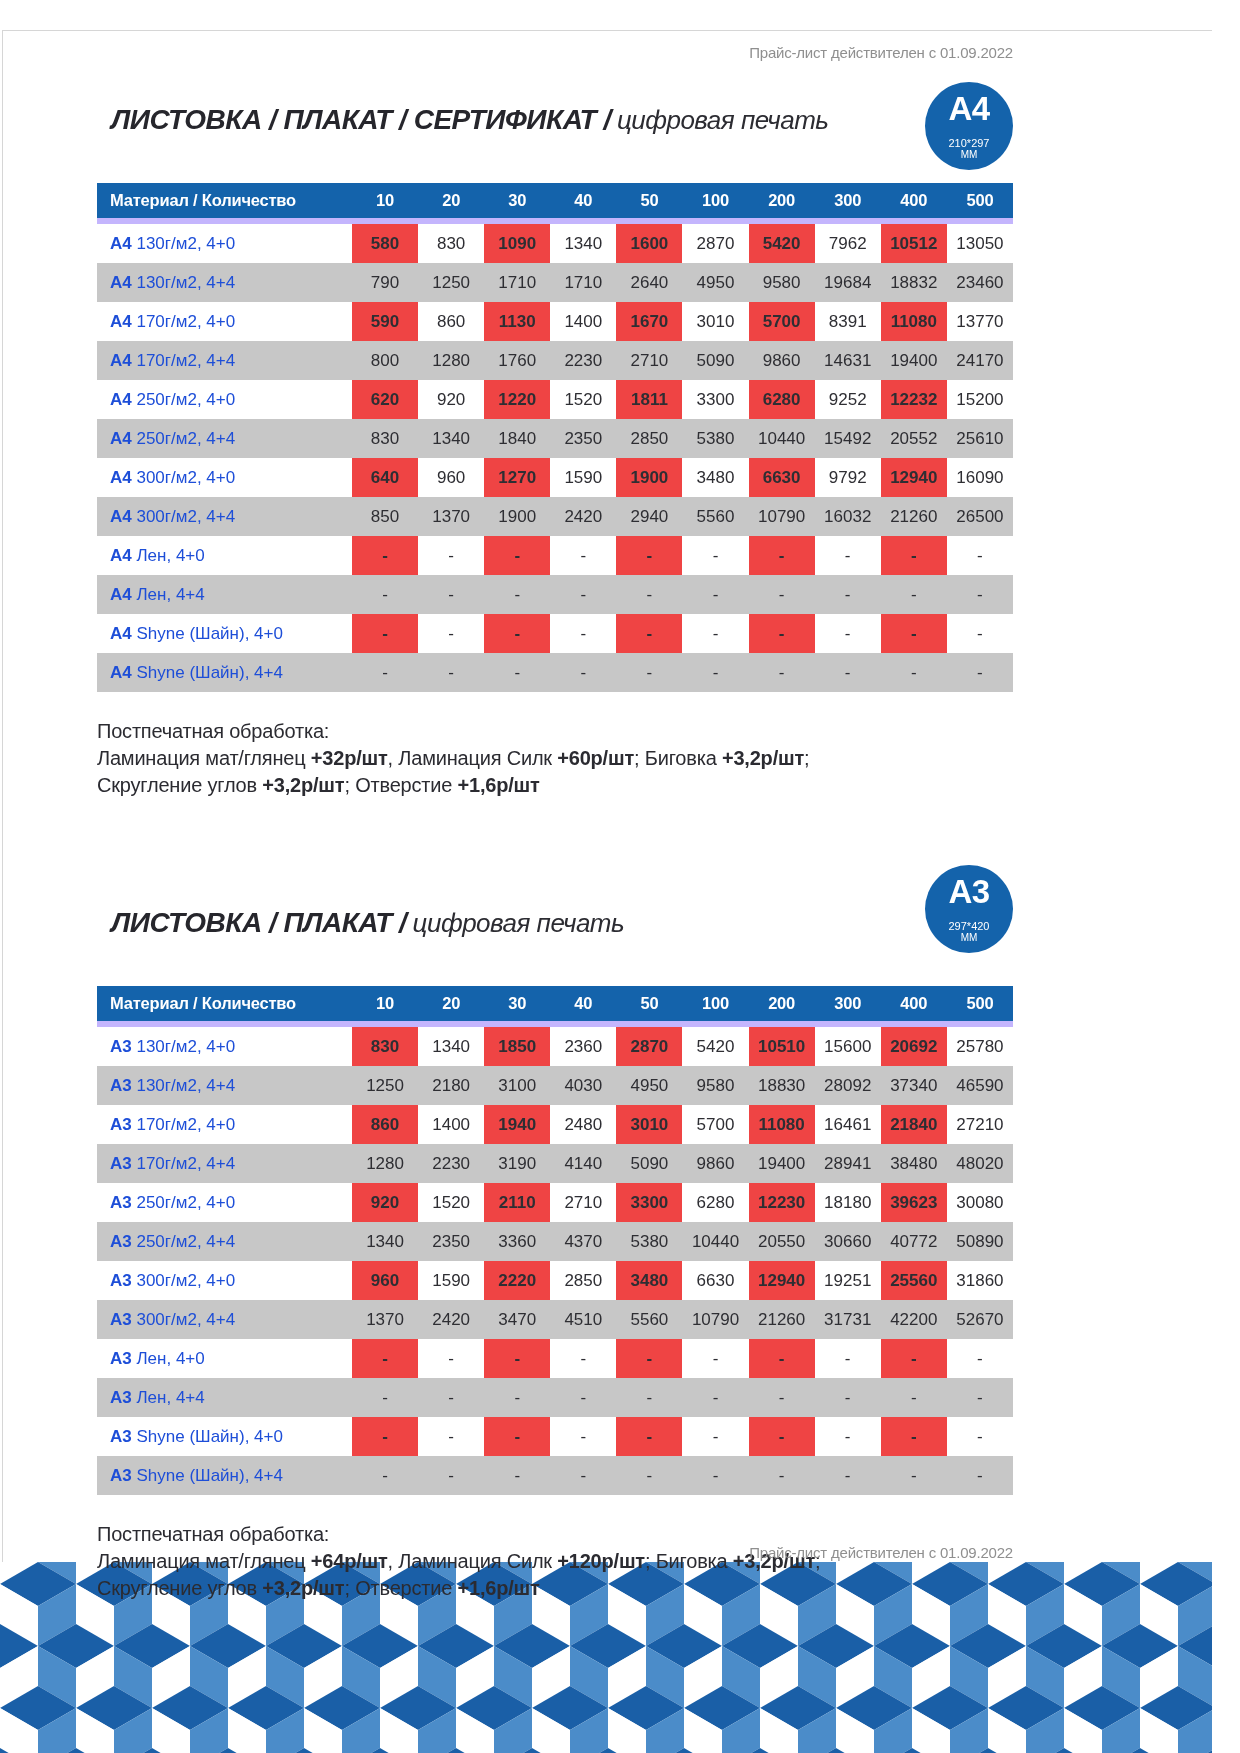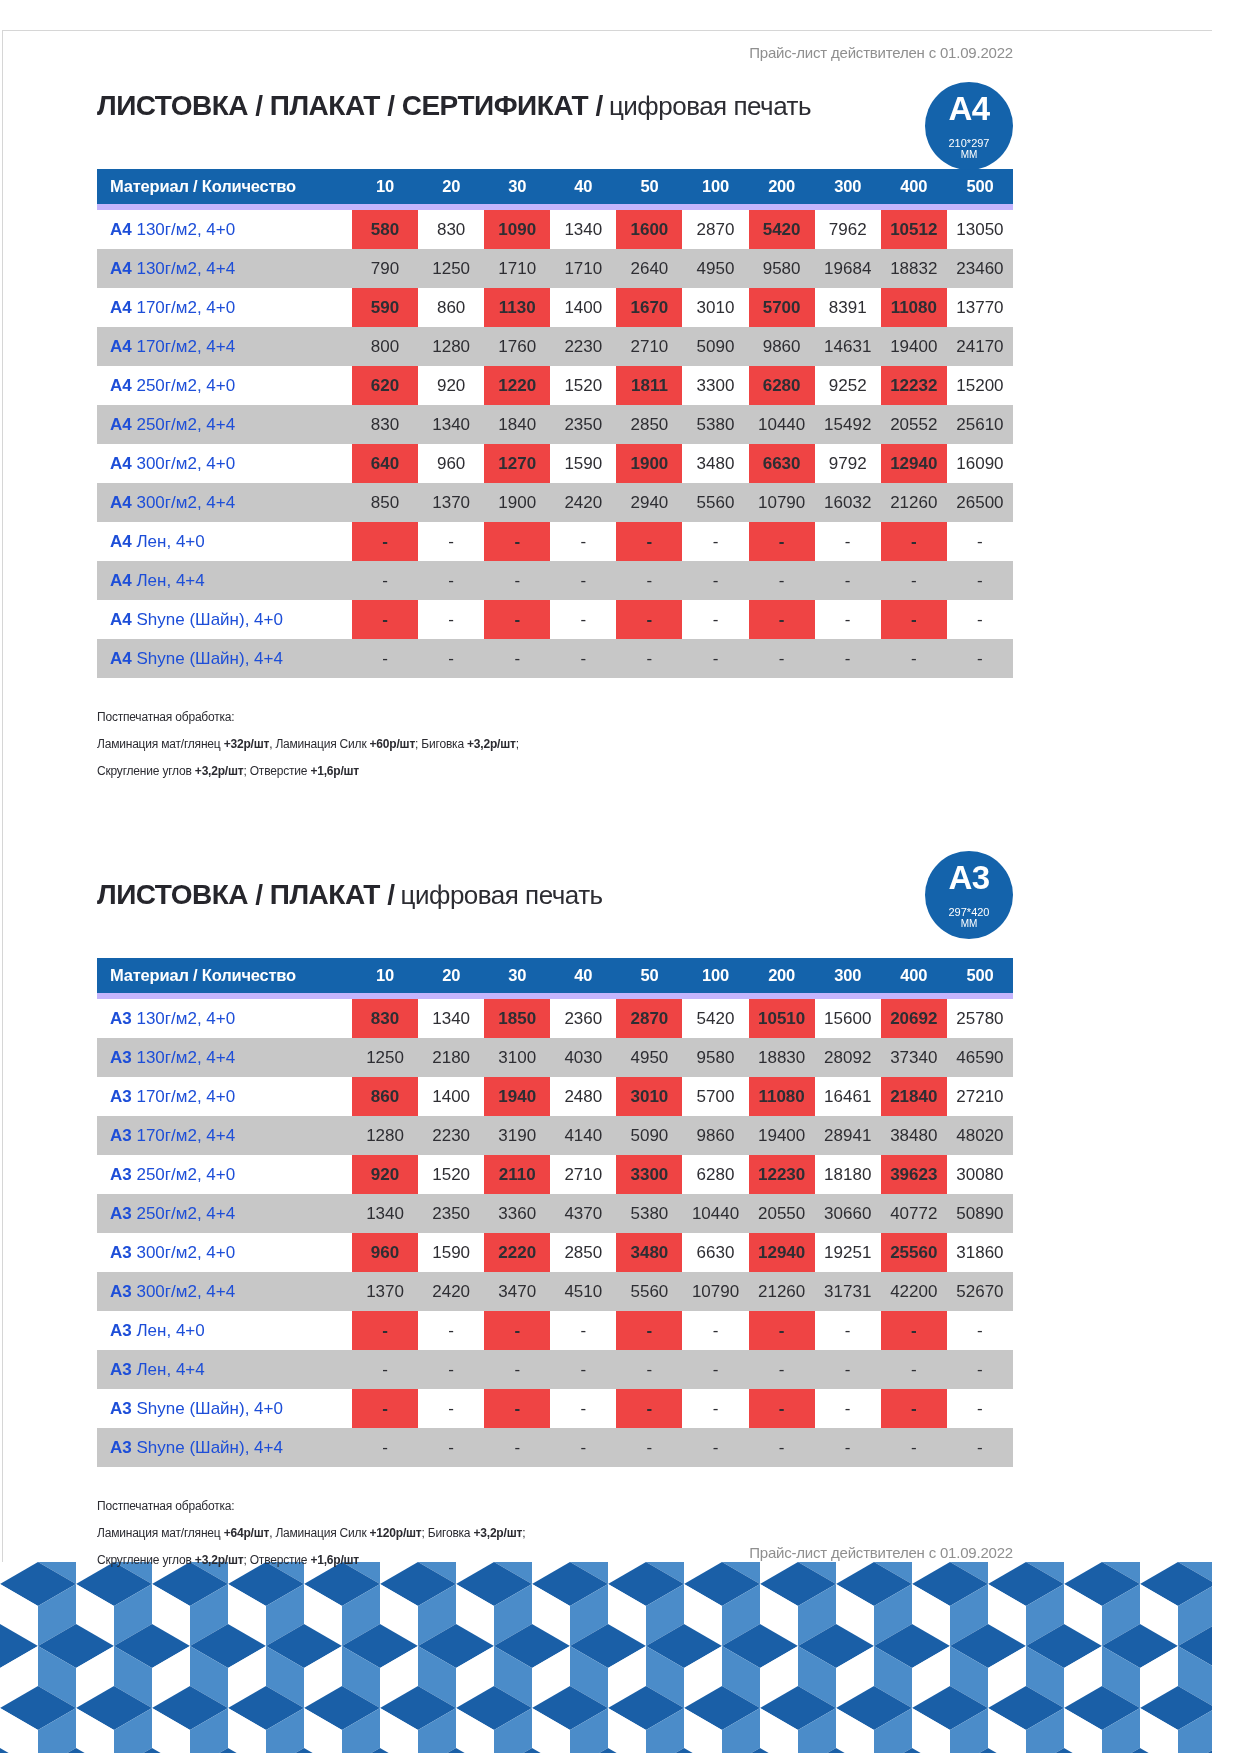--- a/index.html
+++ b/index.html
@@ -8,42 +8,42 @@
   .frame{position:absolute;left:2px;top:30px;width:1234px;height:1723px;
          border:1px solid #d6d6d6;border-bottom:none;pointer-events:none;box-sizing:border-box;}
   .top-note{position:absolute;top:44px;left:97px;width:916px;text-align:right;
             font-size:15px;color:#8f8f8f;letter-spacing:-0.2px;}
   .bottom-note{position:absolute;top:1544px;left:97px;width:916px;text-align:right;
             font-size:15px;color:#8f8f8f;letter-spacing:-0.2px;z-index:3;}
   .sections{margin-left:97px;width:916px;position:relative;z-index:2;}
   .section{position:relative;}
   .sec-0{padding-top:88px;}
   .sec-1{padding-top:92px;}
-  .title{margin:0;line-height:36px;white-space:nowrap;letter-spacing:-0.5px;}
+  .title{margin:14px;line-height:36px;white-space:nowrap;letter-spacing:-0.5px;font-style:italic;}
   .t-bold{font-size:28px;font-weight:bold;color:#26262c;}
   .t-light{font-size:26px;font-weight:normal;color:#2c2c32;}
   .badge{position:absolute;right:0;width:88px;height:88px;border-radius:50%;
          background:#1463ab;color:#fff;display:flex;flex-direction:column;
          align-items:center;justify-content:center;text-align:center;}
   .sec-0 .badge{top:82px;}
   .sec-1 .badge{top:66px;}
   .badge-format{font-size:33px;font-weight:bold;line-height:32px;letter-spacing:-0.5px;}
   .badge-size{font-size:11px;line-height:12px;margin-top:12px;}
   .badge-unit{font-size:10px;line-height:11px;text-transform:uppercase;}
   table.price-table{margin-top:44px;border-collapse:collapse;width:916px;table-layout:fixed;}
   thead th{background:#1463ab;color:#fff;height:33px;font-size:16.5px;font-weight:bold;
            border-bottom:6px solid #c4b5fd;letter-spacing:-0.2px;}
   th.label-h{text-align:left;padding-left:13px;}
   tbody td{height:39px;text-align:center;font-size:17px;color:#2e2e33;padding:0;}
   td.label-cell{text-align:left;padding-left:13px;color:#1d4ed8;}
   td.label-cell b{font-weight:bold;}
   tr.odd td{background:#ffffff;}
   tr.odd td.lt{background:#ef4444;font-weight:bold;}
   tr.even td{background:#c7c7c7;}
-  .postprint{margin-top:26px;font-size:12px;line-height:27px;color:#2b2b31;letter-spacing:-0.2px;}
+  .postprint{margin-top:26px;font-size:20px;line-height:27px;color:#2b2b31;letter-spacing:-0.2px;}
   .postprint b{font-weight:bold;}
   .cubes{position:absolute;left:0;bottom:0;width:1240px;height:191px;display:block;z-index:1;}
 </style>
 </head>
 <body>
 
 <div class="page">
   <div class="frame"></div>
 
   <div class="top-note">Прайс-лист действителен с 01.09.2022</div>

